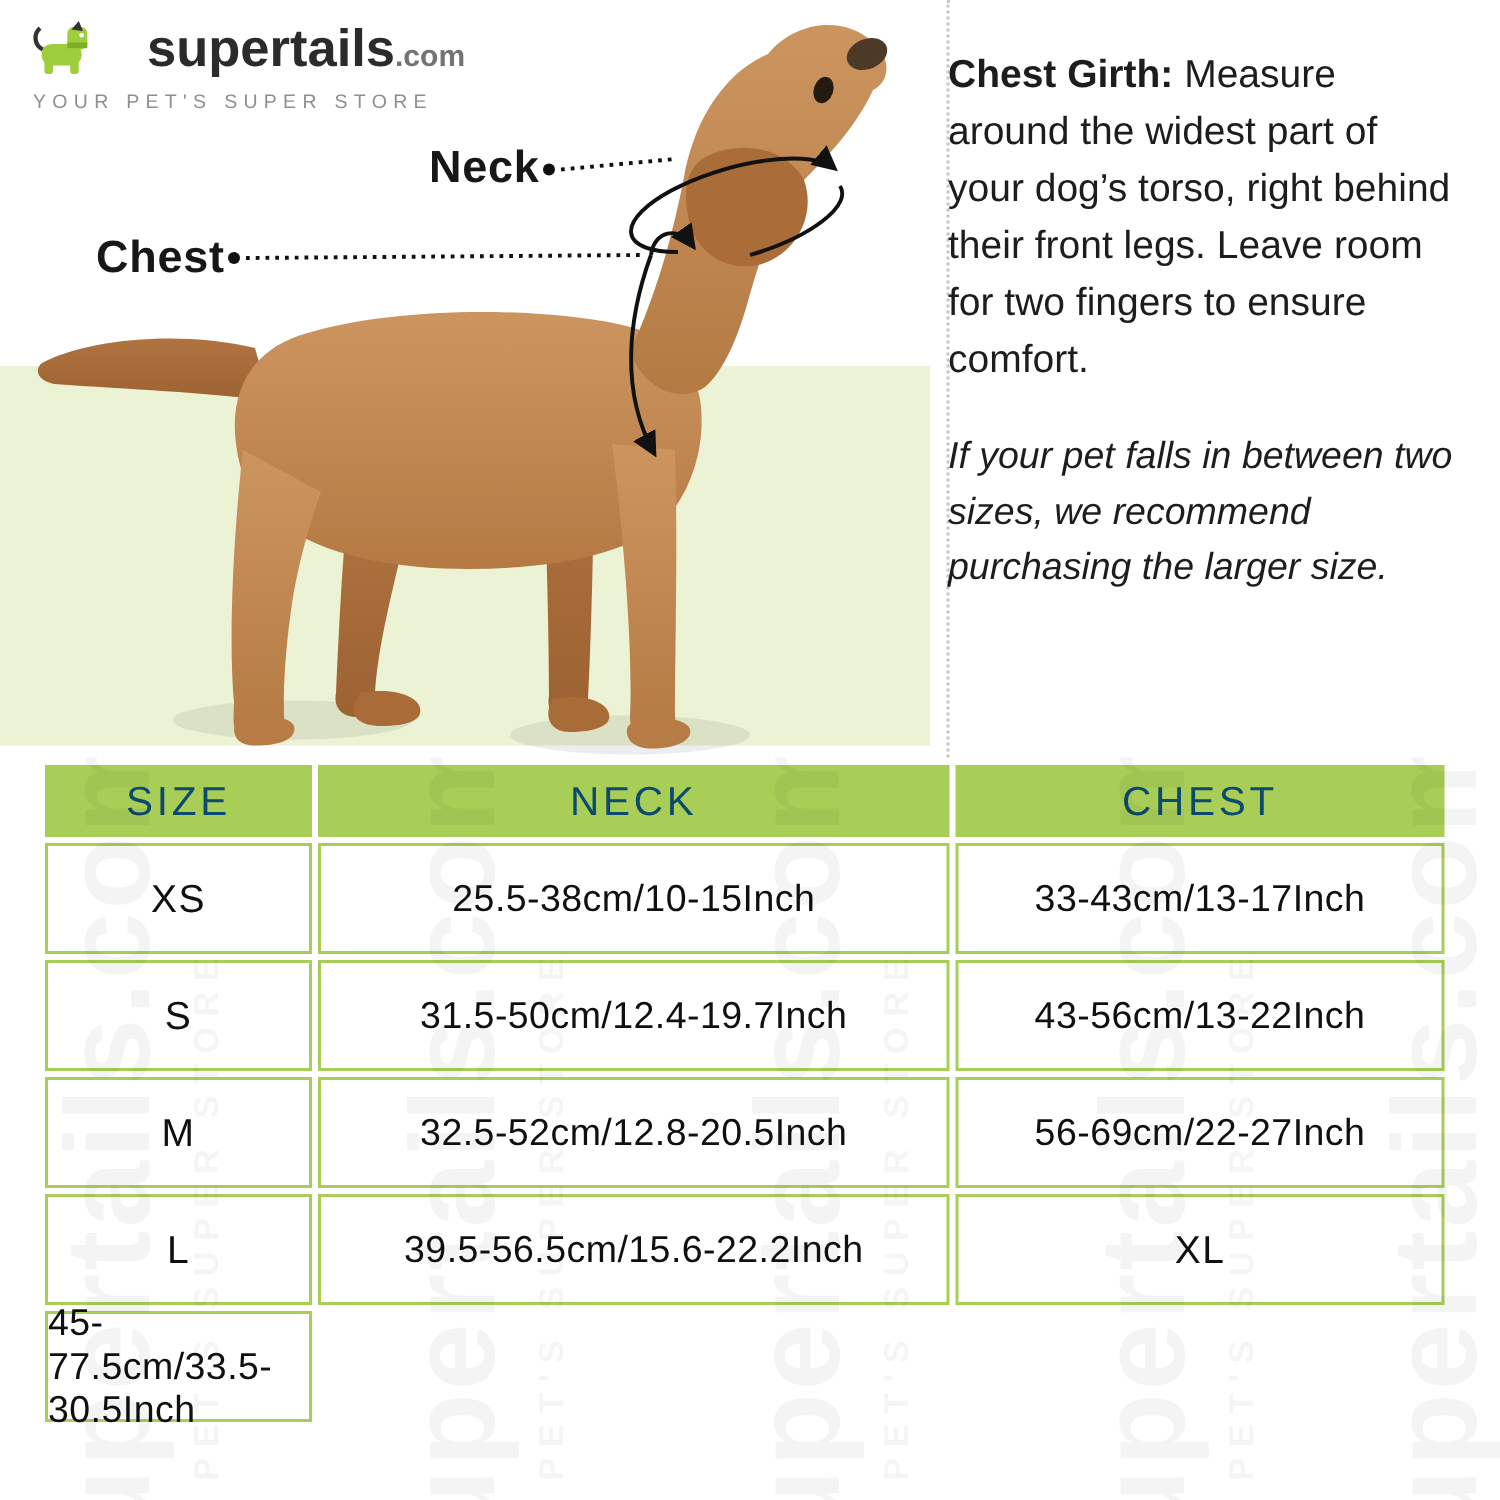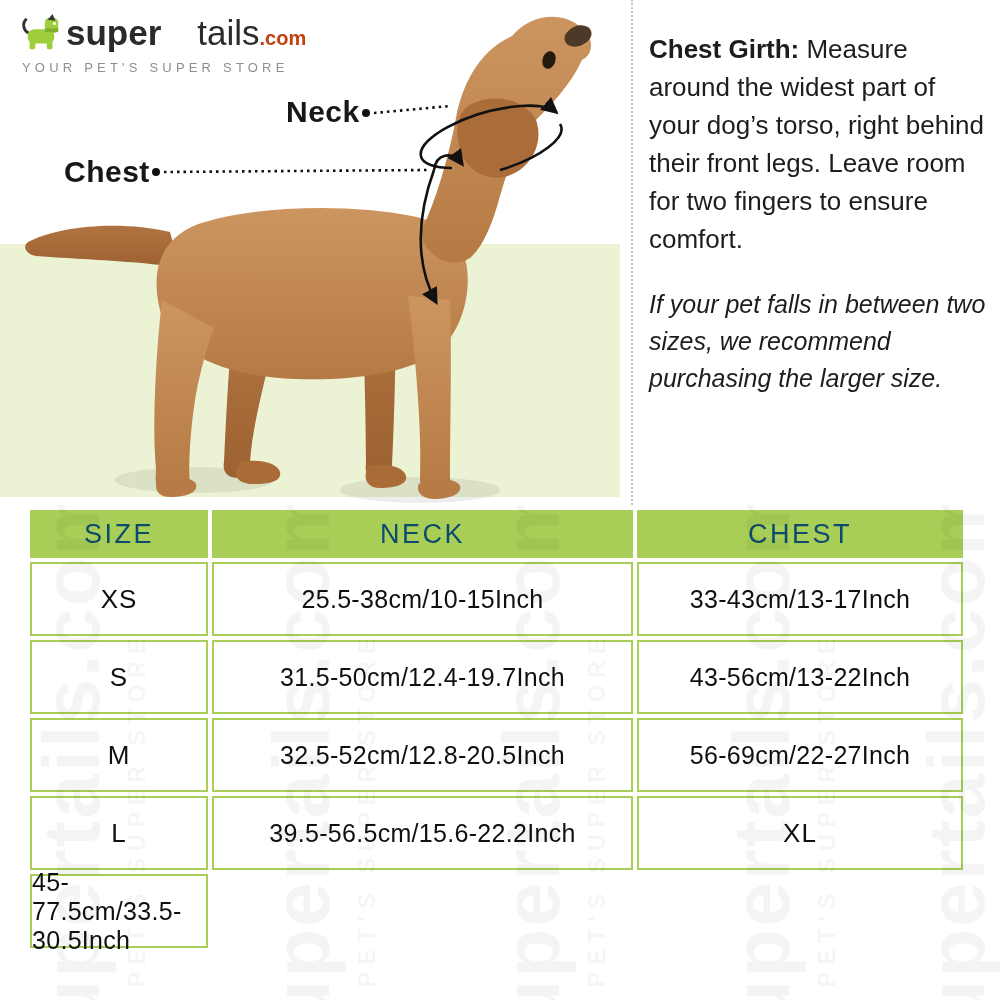--- a/index.html
+++ b/index.html
@@ -4,35 +4,35 @@
 <style>
   html,body{margin:0;padding:0;background:#fff;}
   .canvas{position:relative;width:1000px;height:1000px;background:#ffffff;overflow:hidden;
           font-family:"Liberation Sans",sans-serif;color:#1c1c1c;}
 
   
   .logo{position:absolute;left:20px;top:14px;}
   .logo-row{display:flex;align-items:flex-end;}
   .logo-icon{width:44px;height:42px;margin-right:2px;}
   .logo-name{font-size:35px;line-height:36px;color:#2b2b2b;}
-  .logo-name .b{font-weight:700;}
-  .logo-name .l{font-weight:400;margin-left:36px;}
-  .logo-tld{font-size:20px;font-weight:600;color:#c2410c;}
+  .logo-name .b{font-weight:700;margin-left:32px;}
+  .logo-name .l{font-weight:700;}
+  .logo-tld{font-size:20px;font-weight:600;color:#737373;}
   .logo-tagline{font-size:13px;letter-spacing:4.2px;color:#8f8f8f;margin-top:4px;margin-left:2px;}
 
   
   .pale-band{position:absolute;left:0;top:244px;width:620px;height:253px;background:#ecf3d4;}
   .dog-svg{position:absolute;left:0;top:0;width:630px;height:505px;}
   .divider{position:absolute;left:631px;top:0;height:505px;width:0;border-left:2px dotted #c6c6c6;}
   .diagram-label{position:absolute;font-size:30px;font-weight:700;color:#171717;letter-spacing:.5px;}
   .label-neck{left:286px;top:95px;}
   .label-chest{left:64px;top:155px;}
 
   
-  .info{position:absolute;left:649px;top:30px;width:338px;font-size:26px;line-height:38px;color:#1d1d1d;}
+  .info{position:absolute;left:632px;top:30px;width:338px;font-size:26px;line-height:38px;color:#1d1d1d;}
   .info p{margin:0 0 28px 0;}
   .info .lead{font-weight:700;}
   .info .note{font-style:italic;font-size:25px;line-height:37px;}
 
   
   .size-table{position:absolute;left:30px;top:510px;width:933px;z-index:1;
               display:grid;grid-template-columns:178px 421px 326px;column-gap:4px;row-gap:4px;}
   .th{height:48px;background:#a8ce57;color:#0c4a6e;font-weight:400;font-size:27px;letter-spacing:2.5px;
       display:flex;align-items:center;justify-content:center;}
   .td{height:70px;background:#ffffff;border:2px solid #a8ce57;color:#101010;font-weight:400;font-size:25px;

